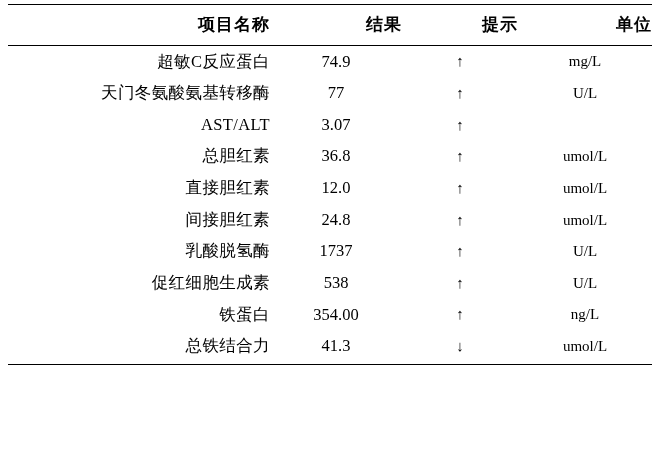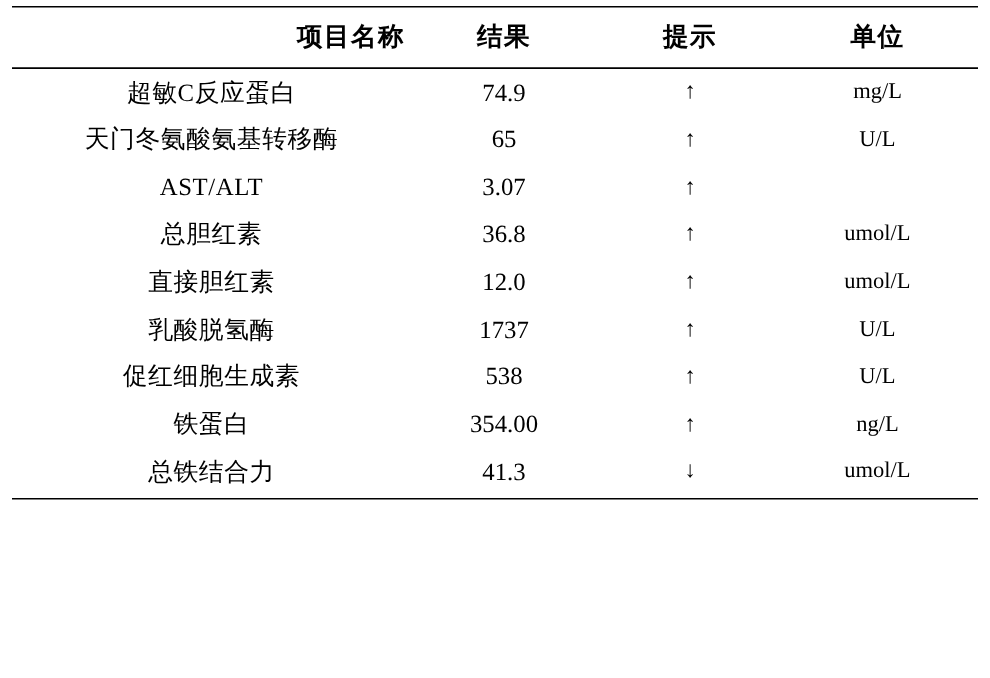--- a/index.html
+++ b/index.html
@@ -29,37 +29,37 @@
   }
   table.lab-table col.c-name   { width: 262px; }
   table.lab-table col.c-result { width: 132px; }
   table.lab-table col.c-flag   { width: 116px; }
   table.lab-table col.c-unit   { width: 134px; }
 
   thead th {
     font-weight: bold;
     font-size: 17px;
     padding: 8px 0 9px 0;
-    text-align: center;
+    text-align: right;
     border-top: 1.6px solid #000;
     border-bottom: 1.1px solid #000;
     letter-spacing: 1px;
   }
   thead th.h-name {
     text-align: right;
     padding-left: 0;
   }
   tbody td {
     font-size: 16.5px;
     padding: 5.5px 0 5.5px 0;
     text-align: center;
     line-height: 1.25;
   }
   tbody td.t-name {
-    text-align: center;
+    text-align: right;
     padding-left: 4px;
     letter-spacing: 0.4px;
   }
   tbody td.t-result {
     font-size: 16.5px;
     text-align: center;
   }
   tbody td.t-flag {
     font-size: 15px;
   }
@@ -96,39 +96,45 @@
     </thead>
     <tbody>
       <tr>
         <td class="t-name">超敏C反应蛋白</td>
         <td class="t-result">74.9</td>
         <td class="t-flag">↑</td>
         <td class="t-unit">mg/L</td>
       </tr>
       <tr>
         <td class="t-name">天门冬氨酸氨基转移酶</td>
-        <td class="t-result">65</td>
+        <td class="t-result">77</td>
         <td class="t-flag">↑</td>
         <td class="t-unit">U/L</td>
       </tr>
       <tr>
         <td class="t-name">AST/ALT</td>
         <td class="t-result">3.07</td>
         <td class="t-flag">↑</td>
         <td class="t-unit"></td>
       </tr>
       <tr>
         <td class="t-name">总胆红素</td>
         <td class="t-result">36.8</td>
         <td class="t-flag">↑</td>
         <td class="t-unit">umol/L</td>
       </tr>
       <tr>
         <td class="t-name">直接胆红素</td>
         <td class="t-result">12.0</td>
+        <td class="t-flag">↑</td>
+        <td class="t-unit">umol/L</td>
+      </tr>
+      <tr>
+        <td class="t-name">间接胆红素</td>
+        <td class="t-result">24.8</td>
         <td class="t-flag">↑</td>
         <td class="t-unit">umol/L</td>
       </tr>
       <tr>
         <td class="t-name">乳酸脱氢酶</td>
         <td class="t-result">1737</td>
         <td class="t-flag">↑</td>
         <td class="t-unit">U/L</td>
       </tr>
       <tr>

